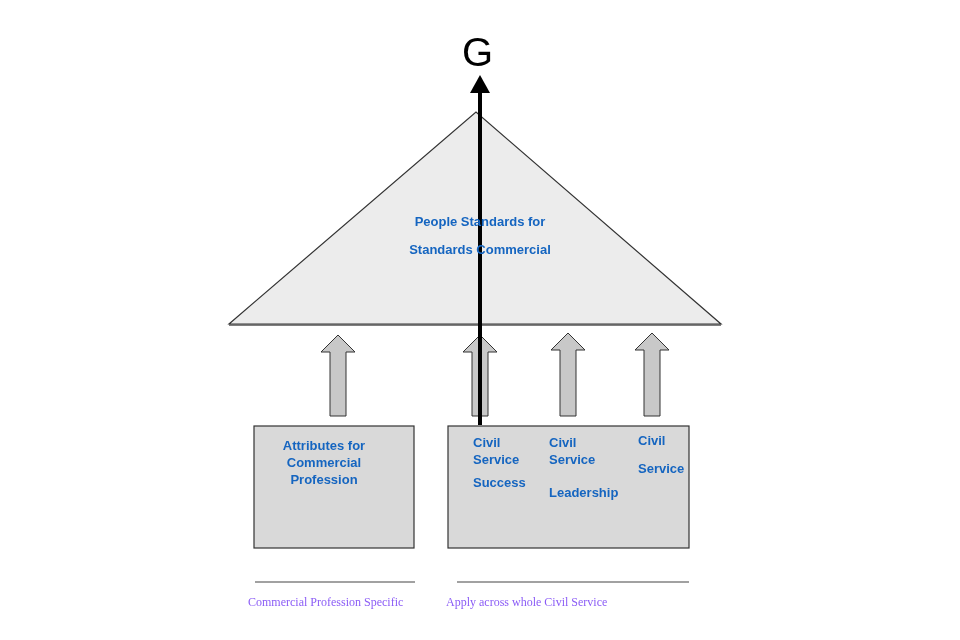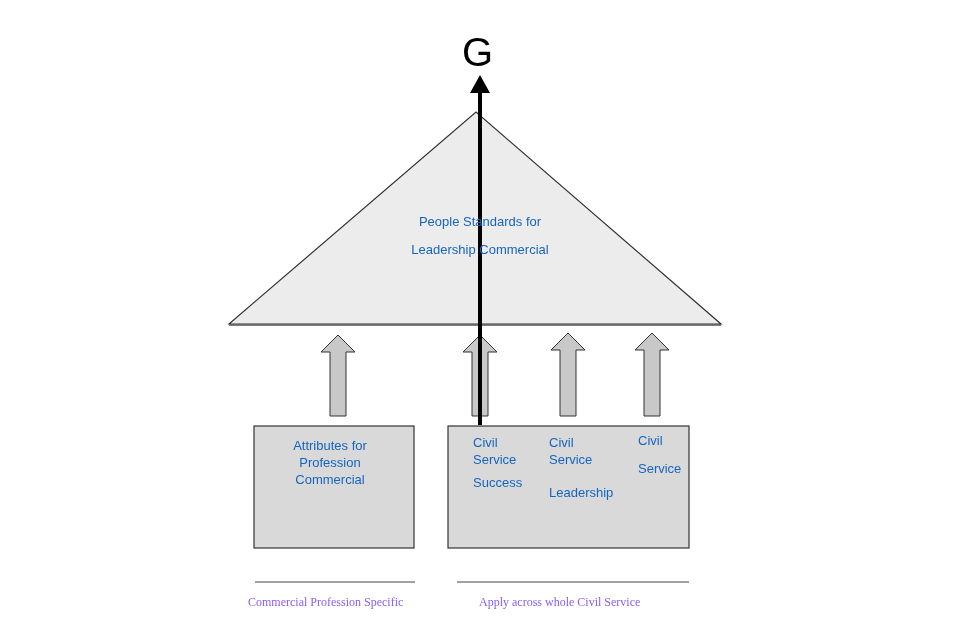--- a/index.html
+++ b/index.html
@@ -1,19 +1,19 @@
 <!DOCTYPE html>
 <html><head>
 <meta charset="utf-8">
 <style>
   html, body { margin:0; padding:0; background:#ffffff; }
   body { width:960px; height:640px; position:relative; overflow:hidden;
          font-family:"Liberation Sans", sans-serif; }
   svg.diagram { position:absolute; left:0; top:0; }
-  .lbl { position:absolute; color:#1565c0; font-weight:normal; font-size:13px;
+  .lbl { position:absolute; color:#1565c0; font-weight:bold; font-size:13px;
          font-family:"Liberation Sans", sans-serif; line-height:17px; }
   .center { text-align:center; }
   .foot { position:absolute; color:#8b5cf6; font-size:12px; font-weight:normal;
           font-family:Liberation Serif, serif; }
   .g-letter { position:absolute; left:462px; top:30px; font-size:40px; color:#000;
               font-family:"Liberation Sans", sans-serif; line-height:44px; }
 </style>
 </head>
 <body>
 
@@ -42,40 +42,40 @@
   <line x1="457" y1="582" x2="689" y2="582" stroke="#444" stroke-width="1.2"></line>
 
   <line x1="480" y1="93" x2="480" y2="425" stroke="#000" stroke-width="4"></line>
   <polygon points="470,93 480,75 490,93" fill="#000"></polygon>
 </svg>
 
 <div class="g-letter">G</div>
 
 <div class="lbl center" style="left:360px; top:208px; width:240px; line-height:28px;">
   <div>People Standards for</div>
-  <div>Leadership Commercial</div>
+  <div>Standards Commercial</div>
 </div>
 
-<div class="lbl center" style="left:258px; top:437px; width:144px;">
+<div class="lbl center" style="left:252px; top:437px; width:144px;">
   <div>Attributes for</div>
+  <div>Commercial</div>
   <div>Profession</div>
-  <div>Commercial</div>
 </div>
 
 <div class="lbl" style="left:473px; top:434px;">
   <div>Civil</div>
   <div>Service</div>
   <div style="margin-top:6px;">Success</div>
 </div>
 
 <div class="lbl" style="left:549px; top:434px;">
   <div>Civil</div>
   <div>Service</div>
   <div style="margin-top:16px;">Leadership</div>
 </div>
 
 <div class="lbl" style="left:638px; top:432px;">
   <div>Civil</div>
   <div style="margin-top:11px;">Service</div>
 </div>
 
 <div class="foot" style="left:248px; top:595px;">Commercial Profession Specific</div>
-<div class="foot" style="left:479px; top:595px;">Apply across whole Civil Service</div>
+<div class="foot" style="left:446px; top:595px;">Apply across whole Civil Service</div>
 
 </body></html>

